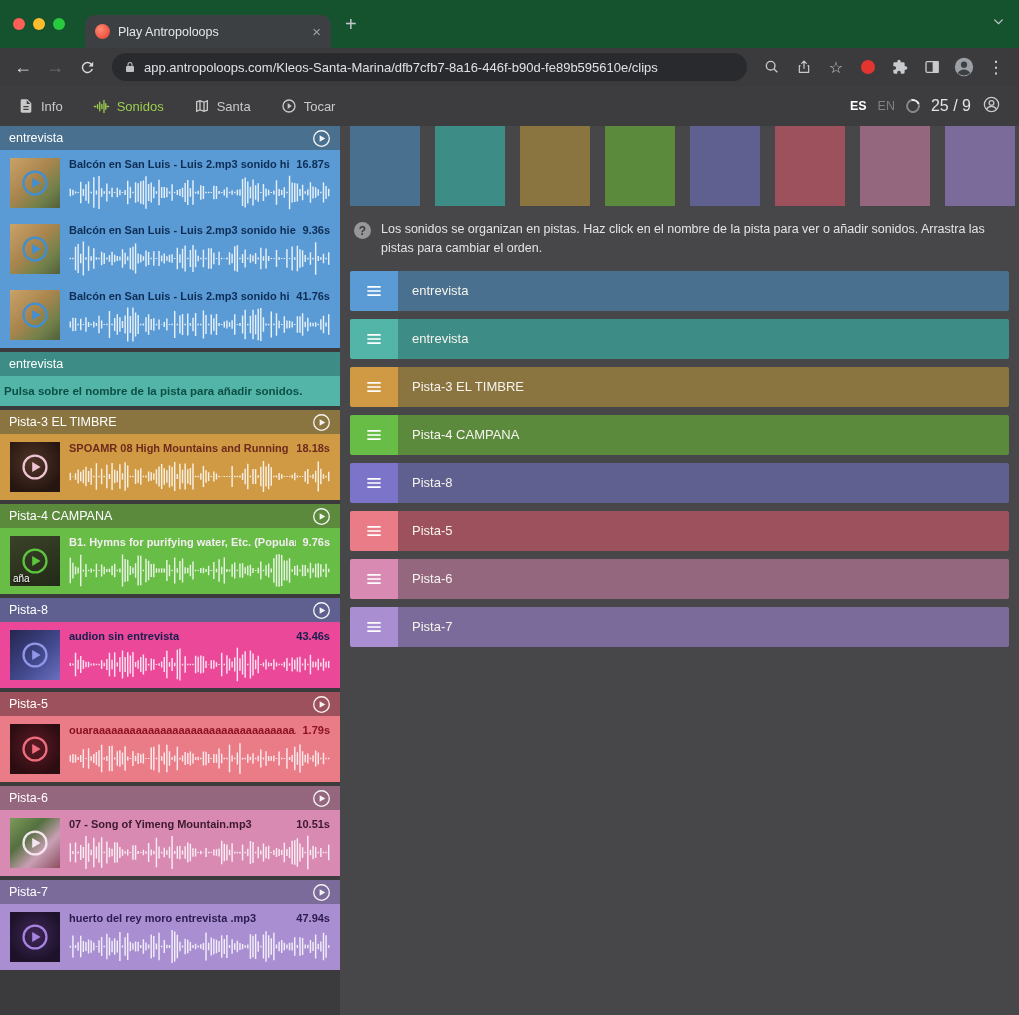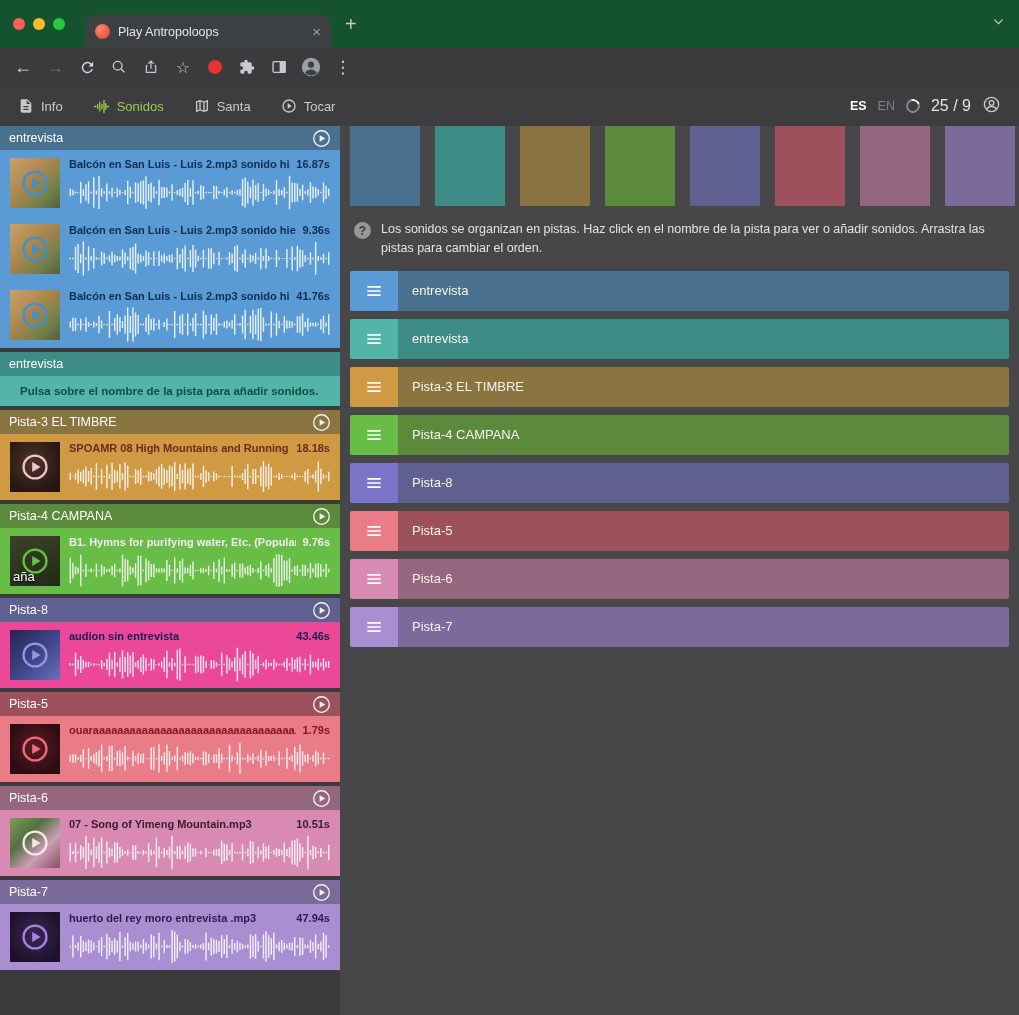--- a/index.html
+++ b/index.html
@@ -51,28 +51,28 @@
   .main{flex:1;background:#47474a;min-width:0;overflow:hidden}
 
   
   .track-section{margin-bottom:4px;flex:none}
   .track-header{height:24px;display:flex;align-items:center;padding:0 9px;color:#fff;font-size:12.5px}
   .play-btn{margin-left:auto;width:19px;height:19px;color:#f4f4f2}
   .play-btn svg{display:block}
   .clip{height:66px;display:flex;gap:9px;padding:8px 10px 6px 10px;align-items:stretch}
   .thumb{width:50px;height:50px;flex:none;position:relative;display:flex;align-items:center;justify-content:center}
   .thumb svg{width:28px;height:28px;display:block}
-  .thumb-label{position:absolute;left:3px;bottom:2px;color:#fff;font-size:13px;text-shadow:0 1px 2px #000}
+  .thumb-label{position:absolute;left:3px;bottom:2px;color:#fff;font-size:10px;text-shadow:0 1px 2px #000}
   .clip-main{flex:1;min-width:0;display:flex;flex-direction:column}
   .clip-top{display:flex;align-items:baseline;gap:6px;font-size:11px;font-weight:bold}
   .clip-title{flex:1;white-space:nowrap;overflow:hidden;min-width:0}
   .clip-duration{flex:none}
   .waveform{flex:1;margin-top:5px;min-height:0}
   .waveform svg{display:block}
-  .track-note{padding:9px 20px;font-size:11.5px;font-weight:bold}
+  .track-note{padding:9px 4px;font-size:11.5px;font-weight:bold}
   .sidebar-fill{flex:1;background:#3b3b3d}
 
   .th-blue{background:linear-gradient(135deg,#c9a267 0%,#a9854e 45%,#71804a 75%,#51603a 100%);color:#3f8fd4}
   .th-timbre{background:radial-gradient(circle at 45% 40%,#503527,#261611 75%);color:#eec3d2}
   .th-campana{background:linear-gradient(160deg,#3a4228,#222a18);color:#5ec63e}
   .th-p8{background:linear-gradient(135deg,#252650,#41478a 55%,#6a6fc0);color:#9197e8}
   .th-p5{background:radial-gradient(circle at 50% 45%,#5e1b24,#2c0d12 75%);color:#ef6d7d}
   .th-p6{background:linear-gradient(135deg,#7d9b5c 0%,#54703f 35%,#c99fb4 65%,#8c4f60 100%);color:#f3e6ee}
   .th-p7{background:radial-gradient(circle at 50% 45%,#3e2757,#1d1229 75%);color:#a684e0}
 
@@ -111,20 +111,26 @@
 </div>
 
 <div class="toolbar">
   <span class="tbtn glyph-btn">←</span>
   <span class="tbtn glyph-btn disabled">→</span>
   <span class="tbtn">
     <svg width="17" height="17" viewBox="0 0 24 24" fill="#d8dadd">
         <path d="M17.65 6.35A8 8 0 1 0 19.73 14h-2.08a6 6 0 1 1-1.41-6.24L13.5 10.5H20V4z"></path>
       </svg>
   </span>
+  <div class="addressbar">
+    <svg width="12" height="12" viewBox="0 0 24 24" fill="#bdc1c6">
+        <path d="M12 2a5 5 0 0 0-5 5v3H6a2 2 0 0 0-2 2v8a2 2 0 0 0 2 2h12a2 2 0 0 0 2-2v-8a2 2 0 0 0-2-2h-1V7a5 5 0 0 0-5-5zm-3 8V7a3 3 0 0 1 6 0v3z"></path>
+      </svg>
+    <span class="url">app.antropoloops.com/Kleos-Santa-Marina/dfb7cfb7-8a16-446f-b90d-fe89b595610e/clips</span>
+  </div>
   <span class="tbtn">
     <svg width="16" height="16" viewBox="0 0 24 24" fill="none" stroke="#c8cacd" stroke-width="2">
         <circle cx="10" cy="10" r="6.5"></circle>
         <path d="M15 15l5 5"></path>
       </svg>
   </span>
   <span class="tbtn">
     <svg width="16" height="16" viewBox="0 0 24 24" fill="none" stroke="#c8cacd" stroke-width="1.8" stroke-linecap="round">
         <path d="M12 14V3.5M8.5 6.5L12 3l3.5 3.5"></path>
         <path d="M6 10H5v10h14V10h-1" stroke-linejoin="round"></path>

